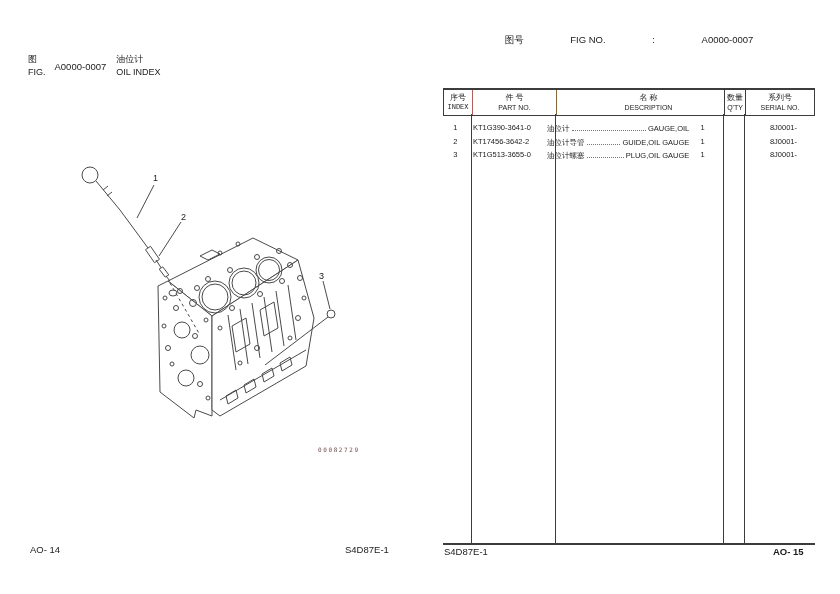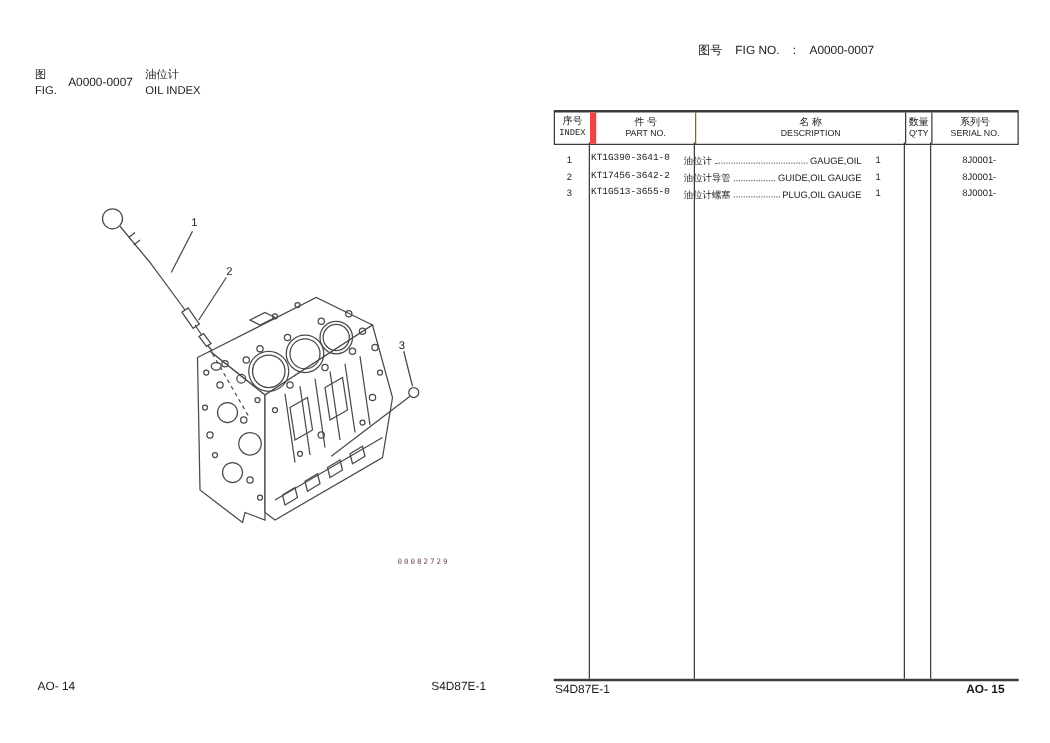--- a/index.html
+++ b/index.html
@@ -9,47 +9,47 @@
   }
   .abs{position:absolute;}
 
   
   .fig-head{left:28px;top:53px;display:flex;align-items:center;font-size:9px;line-height:13px;}
   .fig-head .stack{display:flex;flex-direction:column;}
   .fig-head .figno{margin:0 10px 0 9px;font-size:9.5px;}
 
   
   .fig-ref{left:443px;top:34px;width:372px;text-align:center;font-size:9.5px;}
-  .fig-ref span{margin:0 4px;text-align:center;}
+  .fig-ref span{margin:0 22px;text-align:center;}
 
   
   .parts-table{left:443px;top:88px;width:372px;height:455px;}
   .thead{
     position:absolute;left:0;top:0;width:370px;height:25px;display:flex;
     border-top:2px solid #3c3c3c;border-bottom:1px solid #3c3c3c;
     border-left:1px solid #3c3c3c;border-right:1px solid #3c3c3c;
   }
   .thead .hcell{display:flex;flex-direction:column;justify-content:center;align-items:center;
     font-size:8px;line-height:9.5px;box-sizing:border-box;}
   .thead .hcell .en{font-size:7px;color:#222;}
-  .hc1{width:28px;font-family:Liberation Mono, monospace;} .hc2{width:84px;border-left:5px solid #ef4444;}
+  .hc1{width:28px;font-family:Liberation Mono, monospace;} .hc2{width:84px;border-left:1px solid #ef4444;}
   .hc3{width:168px;border-left:1px solid #a16207;padding-left:16px;}
   .hc4{width:21px;border-left:1px solid #3c3c3c;text-align:center;}
   .hc5{flex:1;border-left:1px solid #3c3c3c;}
 
   .tbody{position:absolute;left:0;top:26px;width:372px;height:429px;
     border-bottom:2px solid #3c3c3c;}
   .vline{position:absolute;top:0;bottom:0;width:1px;background:#3c3c3c;}
   .vl1{left:28px;} .vl2{left:112px;} .vl3{left:280px;} .vl4{left:301px;}
 
   .trow{position:absolute;left:0;width:372px;height:13px;display:flex;
     font-size:7.5px;line-height:13px;}
   .r0{top:7px;} .r1{top:20.5px;} .r2{top:34px;}
   .c-index{width:28px;text-align:center;}
-  .c-part{width:84px;box-sizing:border-box;padding-left:5px;font-family:Liberation Mono, monospace;}
+  .c-part{width:84px;box-sizing:border-box;padding-left:5px;}
   .c-desc{width:168px;box-sizing:border-box;padding:0 4px;display:flex;align-items:baseline;}
   .c-desc .dots{flex:1;border-bottom:1px dotted #777;margin:0 2px;height:9px;}
   .c-qty{width:21px;text-align:center;}
   .c-serial{width:71px;text-align:center;padding-left:40px;}
 
   
   .figure-area{left:60px;top:148px;width:300px;height:310px;}
   .drawing-no{left:318px;top:446px;font-size:6px;letter-spacing:1.6px;color:#704a4a;
     font-family:"DejaVu Sans Mono", monospace;}
 

